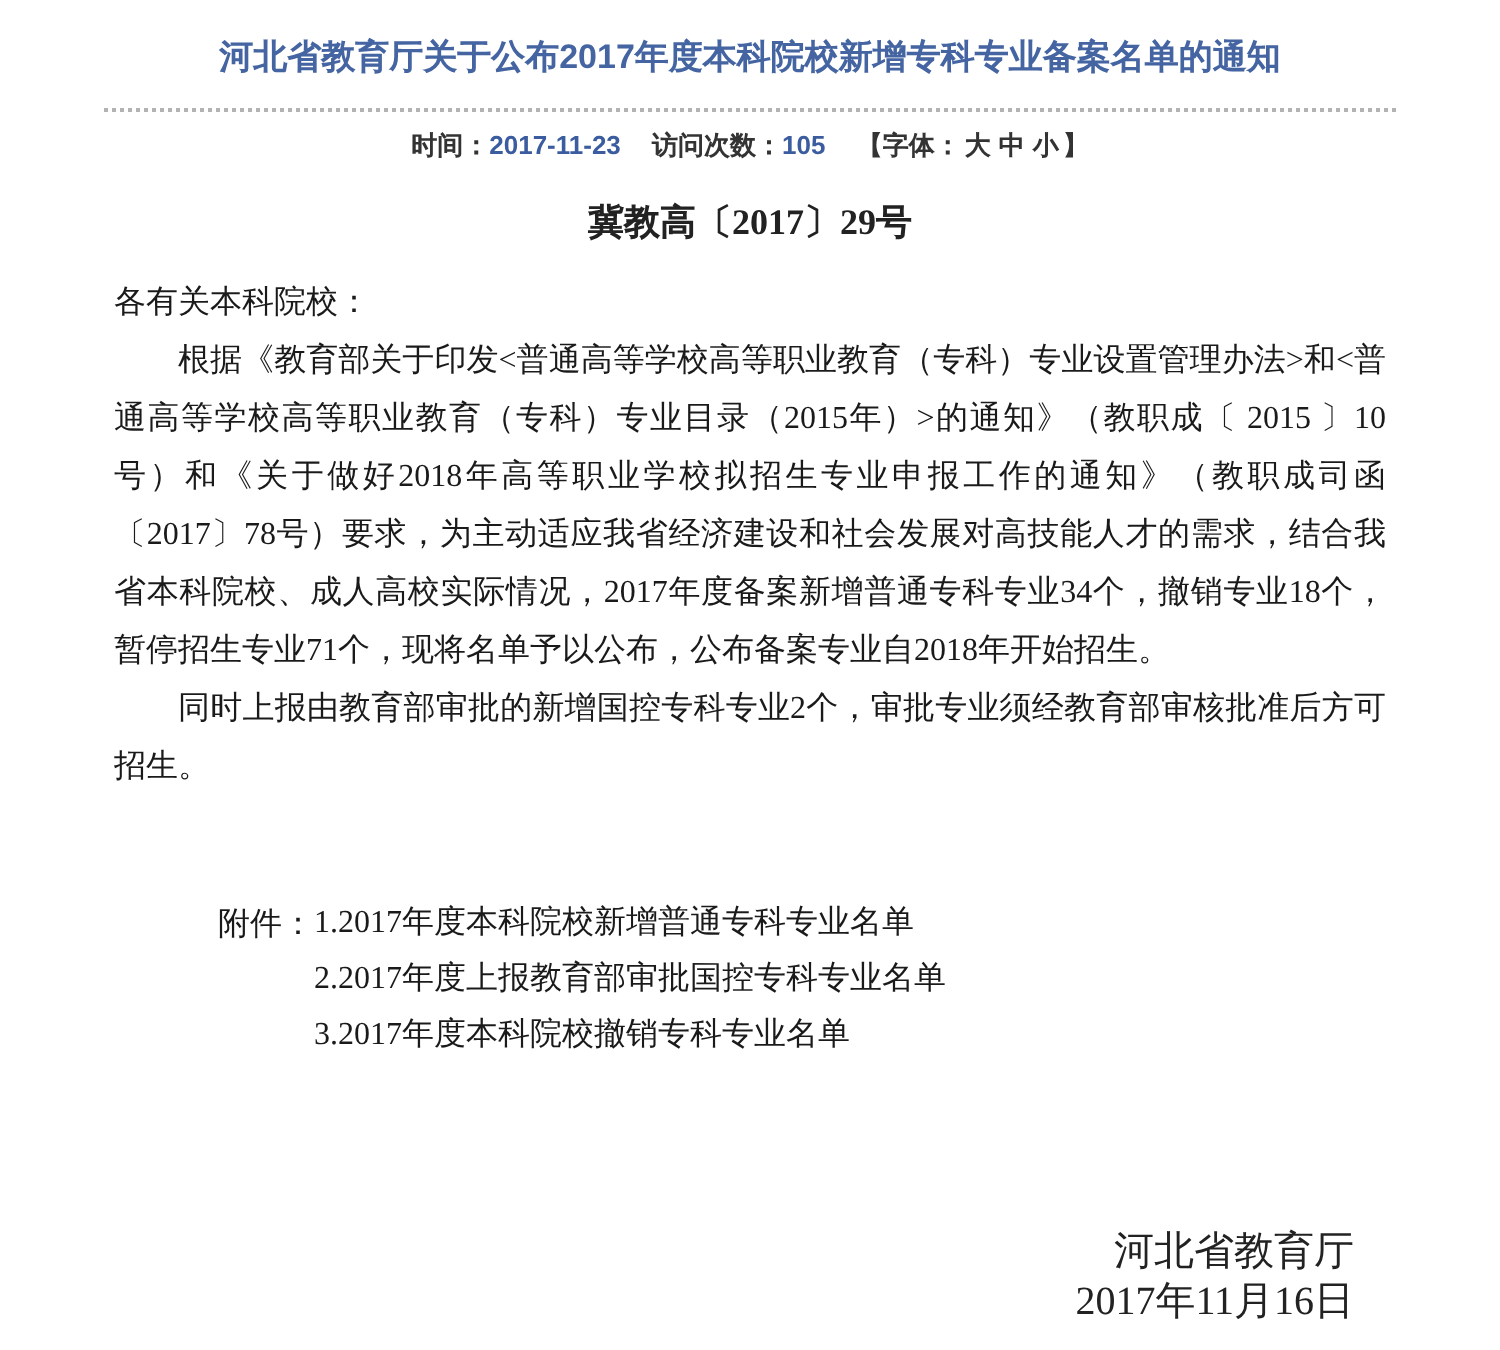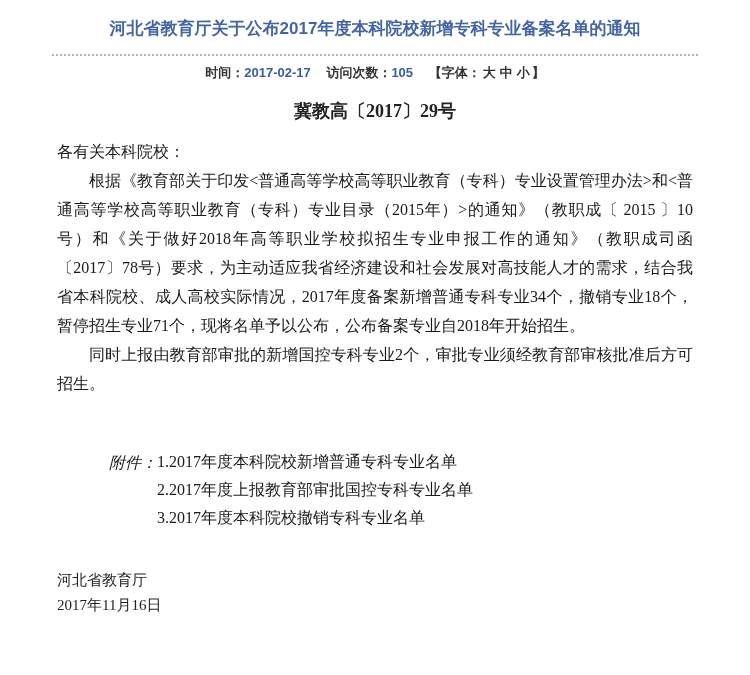--- a/index.html
+++ b/index.html
@@ -69,42 +69,43 @@
     margin: 0;
     text-indent: 2em;
     text-align: justify;
   }
   .attachments {
     margin-top: 50px;
     margin-left: 52px;
     display: flex;
     align-items: flex-start;
   }
-  .att-label { white-space: nowrap; font-style: italic; }
+  .att-label { white-space: nowrap; }
   .att-list { }
   .att-item { line-height: 28px; }
   .signature {
-    margin-top: 36px;
+    margin-top: 82px;
     padding-right: 16px;
-    font-size: 15px;
+    text-align: right;
+    font-size: 20px;
     line-height: 25px;
     color: #222222;
   }
 </style>
 </head>
 <body>
 
 <div class="page">
 
   <h1 class="title">河北省教育厅关于公布2017年度本科院校新增专科专业备案名单的通知</h1>
 
   <div class="dotted-sep"></div>
 
   <div class="meta">
-    <span class="group"><span>时间：</span><span class="meta-value">2017-02-17</span></span>
+    <span class="group"><span>时间：</span><span class="meta-value">2017-11-23</span></span>
     <span class="group gap"><span>访问次数：</span><span class="meta-value">105</span></span>
     <span class="group gap"><span>【字体：</span><a class="font-opt">大</a><a class="font-opt">中</a><a class="font-opt">小</a><span>】</span></span>
   </div>
 
   <div class="content">
 
     <div class="doc-number">冀教高〔2017〕29号</div>
 
     <div class="salutation">各有关本科院校：</div>
 

